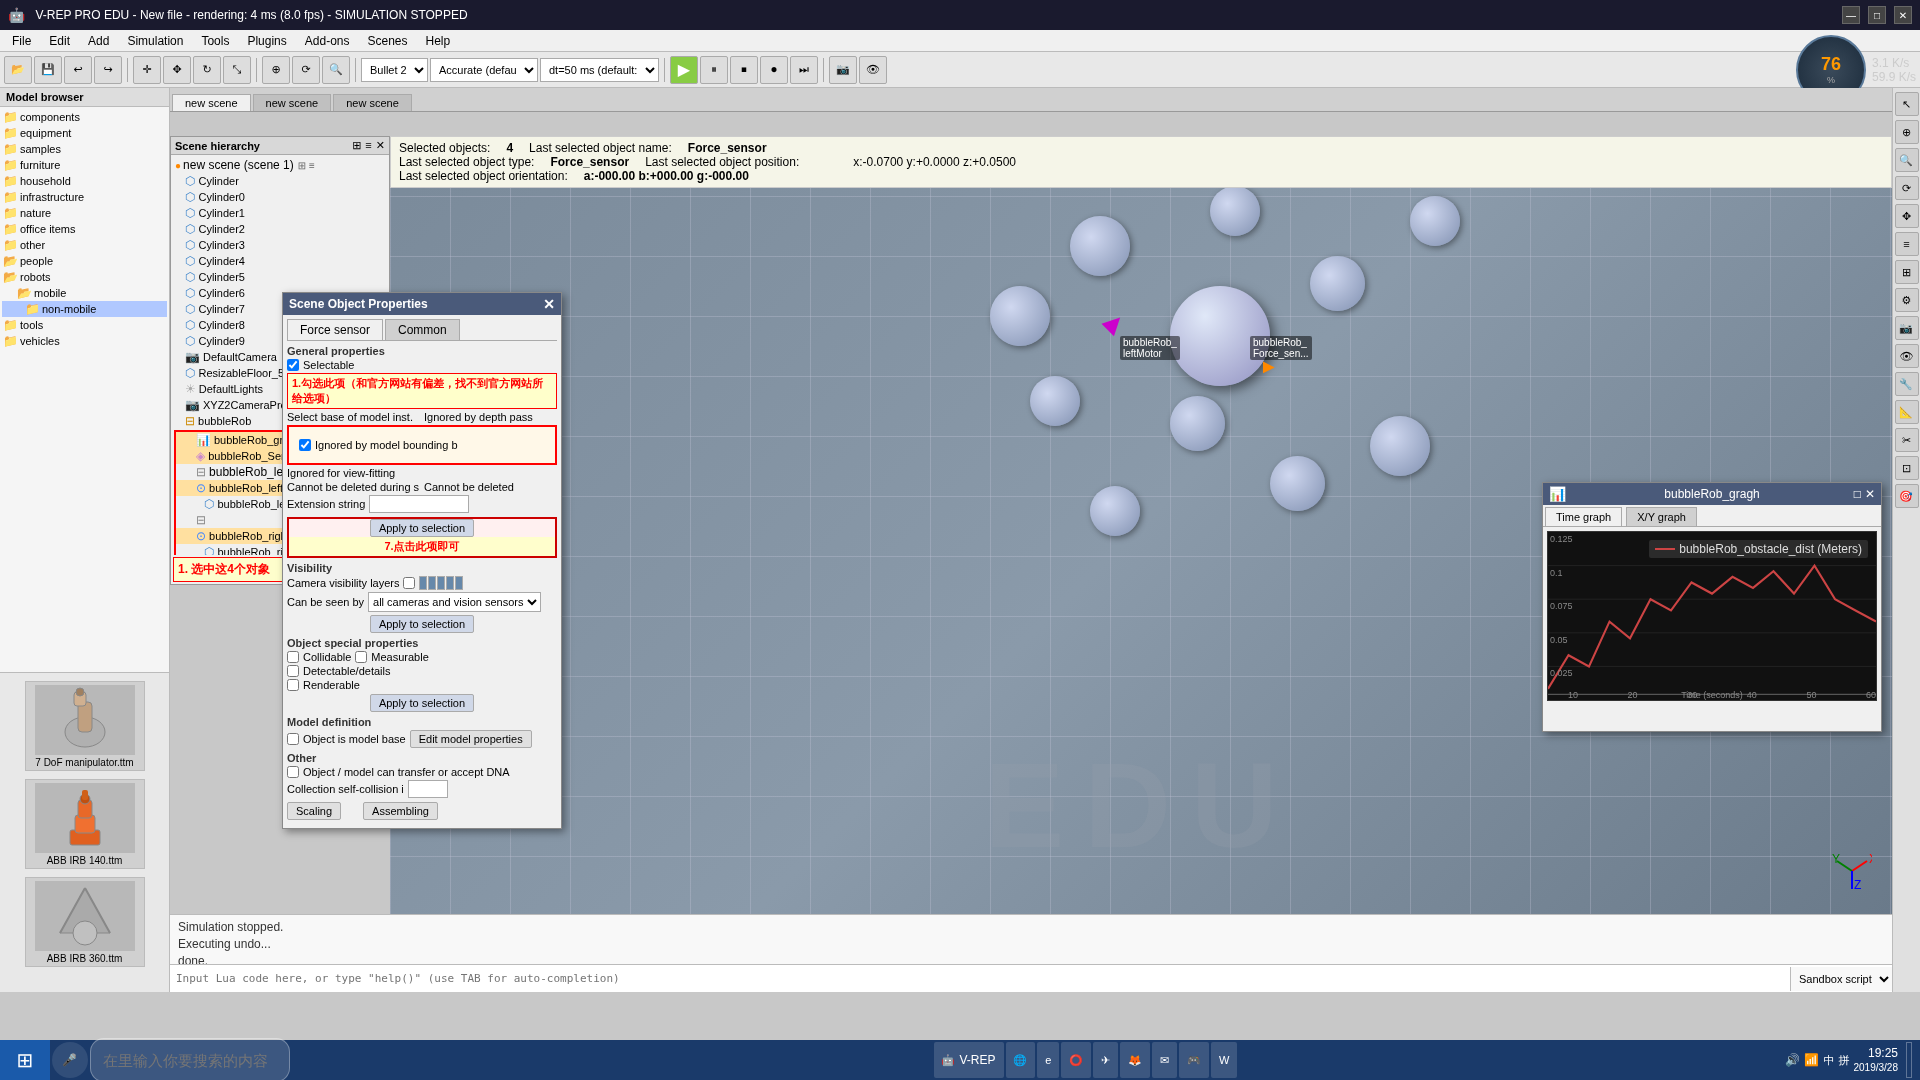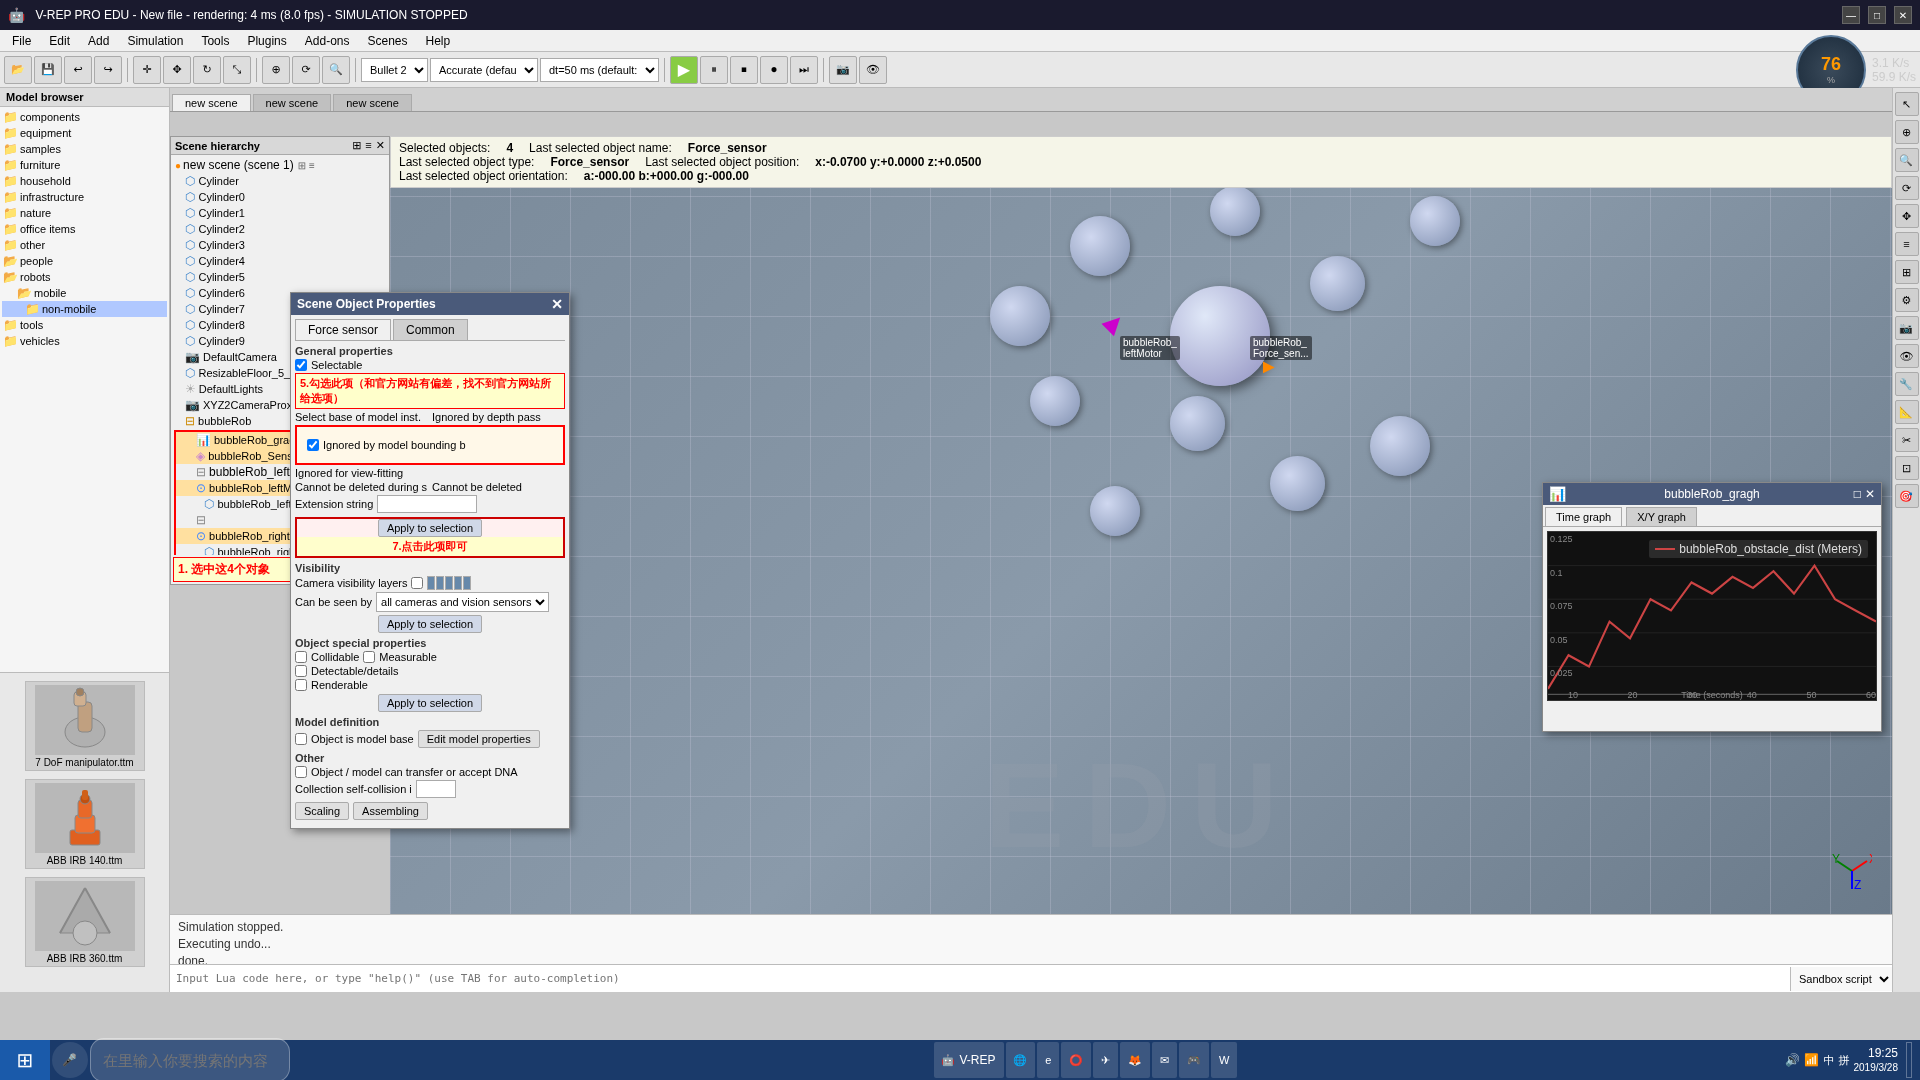--- a/index.html
+++ b/index.html
@@ -84,21 +84,21 @@
 
     
     .edu-watermark {
       position: absolute; bottom: 40px; left: 50%; transform: translateX(-50%);
       font-size: 120px; font-weight: bold; color: rgba(150,160,170,0.25); letter-spacing: 20px;
       pointer-events: none; user-select: none;
     }
 
     
     .sop-dialog {
-      position: absolute; top: 180px; left: 120px; width: 280px;
+      position: absolute; top: 180px; left: 112px; width: 280px;
       background: #f0f0f0; border: 1px solid #888; z-index: 100;
       box-shadow: 3px 3px 8px rgba(0,0,0,0.4);
     }
     .dialog-titlebar {
       background: #4a5a7a; color: #fff; padding: 3px 6px;
       display: flex; justify-content: space-between; align-items: center;
       font-size: 12px; font-weight: bold;
     }
     .dialog-close { cursor: pointer; font-size: 14px; }
     .dialog-body { padding: 4px; }
@@ -366,21 +366,21 @@
         <div class="info-row">
           <span>Selected objects:</span>
           <span style="font-weight:bold;">4</span>
           <span>Last selected object name:</span>
           <span style="font-weight:bold;">Force_sensor</span>
         </div>
         <div class="info-row">
           <span>Last selected object type:</span>
           <span style="font-weight:bold;">Force_sensor</span>
           <span>Last selected object position:</span>
-          <span style="font-weight:bold;">x:-0.0700  y:+0.0000  z:+0.0500</span>
+          <span style="font-weight:normal;margin-left:38px;">x:-0.0700  y:+0.0000  z:+0.0500</span>
         </div>
         <div class="info-row">
           <span>Last selected object orientation:</span>
           <span style="font-weight:bold;">a:-000.00  b:+000.00  g:-000.00</span>
         </div>
       </div>
 
       <div class="scene-hierarchy">
         <div class="sh-header">
           <span class="sh-title">Scene hierarchy</span>
@@ -451,21 +451,21 @@
             <div class="dialog-tab">Common</div>
           </div>
           <div class="section-label">General properties</div>
 
           <div class="prop-row">
             <input type="checkbox" class="prop-checkbox" checked="" style="">
             <span class="prop-label">Selectable</span>
           </div>
 
           <div style="position:relative;">
-            <div style="color:red;font-size:11px;background:rgba(255,255,200,0.95);border:1px solid red;padding:2px 4px;margin:2px 0;font-weight:bold;">5.勾选此项（和官方网站有偏差，找不到官方网站所给选项）</div>
+            <div style="color:red;font-size:11px;background:rgba(255,255,200,0.95);border:1px solid red;padding:2px 4px;margin:2px 0;font-weight:bold;">1.勾选此项（和官方网站有偏差，找不到官方网站所给选项）</div>
           </div>
           <div class="prop-row">
             <div class="prop-half">
               <span class="prop-label">Select base of model inst.</span>
             </div>
             <div class="prop-half">
               <span class="prop-label">Ignored by depth pass</span>
             </div>
           </div>
 
@@ -548,21 +548,21 @@
 
           <div class="section-label">Other</div>
           <div class="prop-row">
             <input type="checkbox" class="prop-checkbox" style="">
             <span class="prop-label">Object / model can transfer or accept DNA</span>
           </div>
           <div class="prop-row">
             <span class="prop-label">Collection self-collision i</span>
             <input type="text" class="prop-input" style="width: 40px;">
           </div>
-          <div style="display:flex;gap:4px;margin:4px 0;">
+          <div style="display:flex;gap:22px;margin:4px 0;">
             <button class="prop-button">Scaling</button>
             <button class="prop-button">Assembling</button>
           </div>
         </div>
       </div>
 
       <div class="graph-dialog">
         <div class="graph-titlebar">
           <span style="font-size:14px;margin-right:4px;">📊</span>
           <span>bubbleRob_gragh</span>

